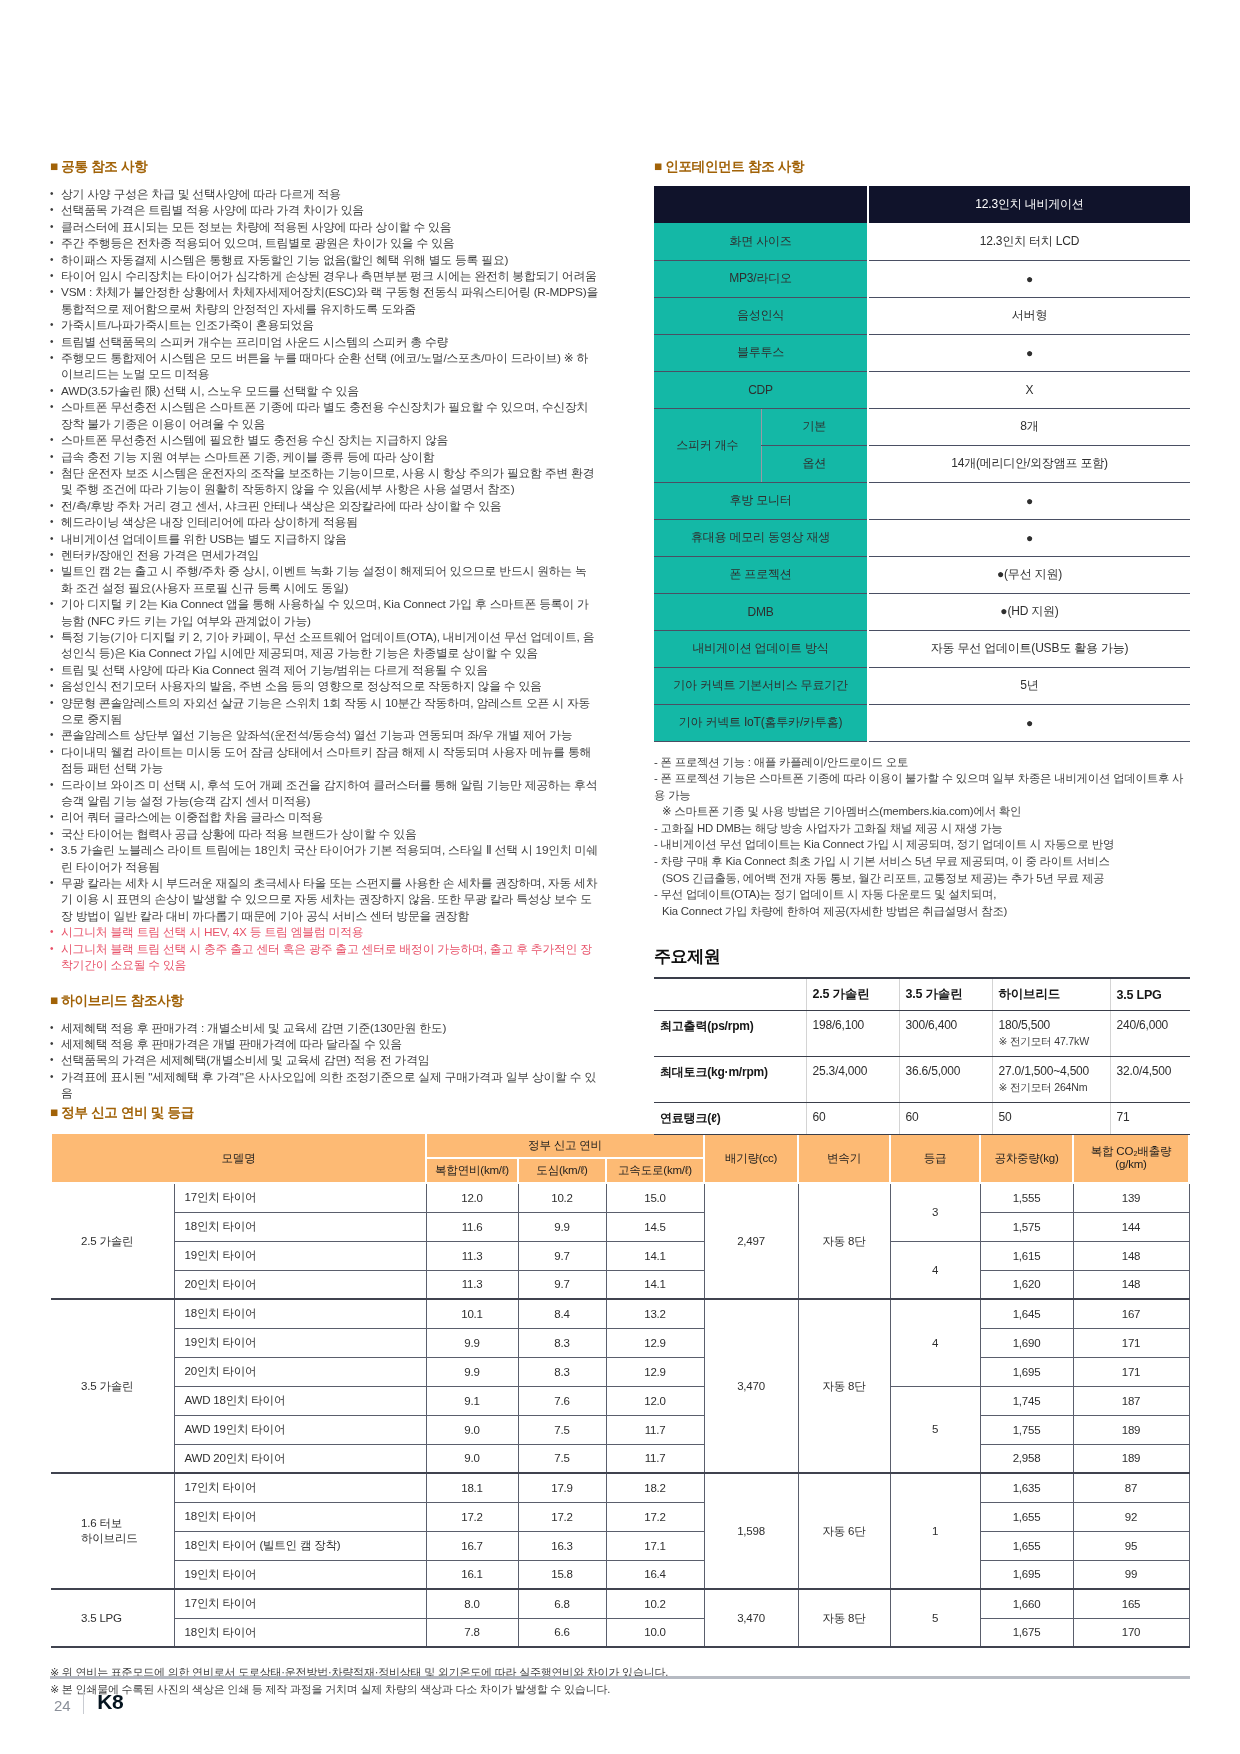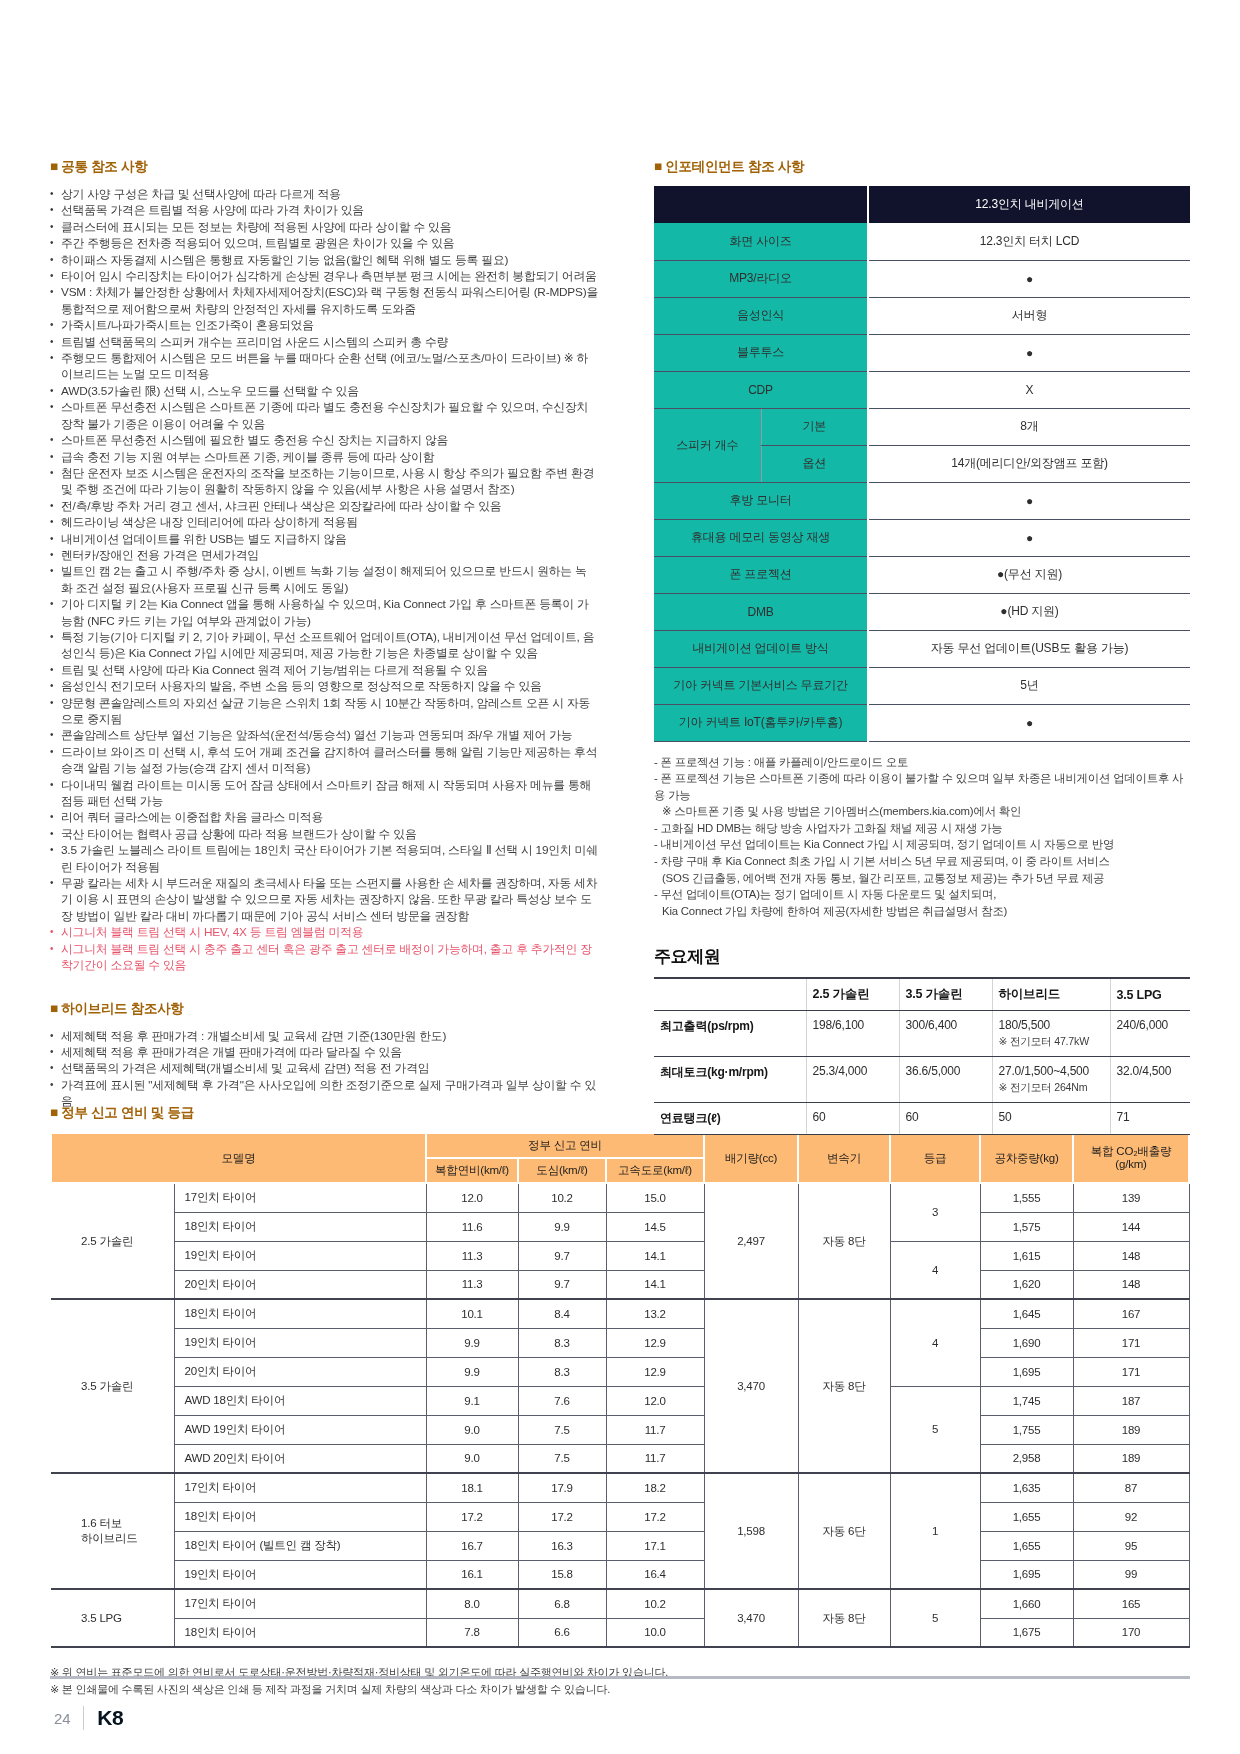--- a/index.html
+++ b/index.html
@@ -20,21 +20,21 @@
 
   ul.notes{ list-style:none; }
   ul.notes li{
     position:relative; padding-left:11px;
     font-size:11.8px; line-height:16.4px; color:#3d3d3d;
   }
   ul.notes li::before{ content:"•"; position:absolute; left:0; top:0; font-size:10px; color:#3d3d3d; }
   ul.notes li.red{ color:#e8536a; }
   ul.notes li.red::before{ color:#e8536a; }
 
-  .hybrid-block{ margin-top:26px; }
+  .hybrid-block{ margin-top:18px; }
 
   
   #info-table{ border-collapse:collapse; width:100%; table-layout:fixed; margin-bottom:12px; }
   #info-table th, #info-table td{ height:37px; font-size:12px; text-align:center; vertical-align:middle;margin-top:35px; }
   #info-table .ihead{ background:#10132b; color:#fff; font-weight:400; }
   #info-table .ihead.left{ border-right:2px solid #fff; }
   #info-table td.ilabel{
     background:#14b8a6; color:#2f2f2f;
     border-bottom:1px solid #4a4f63; border-right:2px solid #fff;
   }
@@ -78,22 +78,22 @@
     padding-left:30px; white-space:pre-line; line-height:15px;
   }
   #fuel-table td.gtop{ border-top:2px solid #40434f; }
   #fuel-table td.model.gtop{ border-top:2px solid #40434f; }
 
   .footnotes{ margin-top:16px; }
   .footnotes .fnote{ font-size:11px; line-height:17px; color:#3c3c3c; }
 
   .footer{
     position:absolute; left:50px; right:50px; top:1676px;
-    border-top:3px solid #b6bac2; padding-top:27px;
-    display:flex; align-items:center;
+    border-top:3px solid #b6bac2; padding-top:11px;
+    display:flex; align-items:flex-end;
   }
   .footer .page-num{ color:#8a8f99; font-size:15px; padding:0 13px 0 4px; }
   .footer .vdiv{ width:1px; height:24px; background:#c9ccd2; }
   .footer .model-name{ font-weight:700; font-size:21px; color:#05141f; padding-left:13px; letter-spacing:-0.5px; }
 </style>
 </head>
 <body>
 
 <div class="page">
 
@@ -121,22 +121,22 @@
           <li>헤드라이닝 색상은 내장 인테리어에 따라 상이하게 적용됨</li>
           <li>내비게이션 업데이트를 위한 USB는 별도 지급하지 않음</li>
           <li>렌터카/장애인 전용 가격은 면세가격임</li>
           <li>빌트인 캠 2는 출고 시 주행/주차 중 상시, 이벤트 녹화 기능 설정이 해제되어 있으므로 반드시 원하는 녹화 조건 설정 필요(사용자 프로필 신규 등록 시에도 동일)</li>
           <li>기아 디지털 키 2는 Kia Connect 앱을 통해 사용하실 수 있으며, Kia Connect 가입 후 스마트폰 등록이 가능함 (NFC 카드 키는 가입 여부와 관계없이 가능)</li>
           <li>특정 기능(기아 디지털 키 2, 기아 카페이, 무선 소프트웨어 업데이트(OTA), 내비게이션 무선 업데이트, 음성인식 등)은 Kia Connect 가입 시에만 제공되며, 제공 가능한 기능은 차종별로 상이할 수 있음</li>
           <li>트림 및 선택 사양에 따라 Kia Connect 원격 제어 기능/범위는 다르게 적용될 수 있음</li>
           <li>음성인식 전기모터 사용자의 발음, 주변 소음 등의 영향으로 정상적으로 작동하지 않을 수 있음</li>
           <li>양문형 콘솔암레스트의 자외선 살균 기능은 스위치 1회 작동 시 10분간 작동하며, 암레스트 오픈 시 자동으로 중지됨</li>
           <li>콘솔암레스트 상단부 열선 기능은 앞좌석(운전석/동승석) 열선 기능과 연동되며 좌/우 개별 제어 가능</li>
+          <li>다이내믹 웰컴 라이트는 미시동 도어 잠금 상태에서 스마트키 잠금 해제 시 작동되며 사용자 메뉴를 통해 점등 패턴 선택 가능</li>
           <li>드라이브 와이즈 미 선택 시, 후석 도어 개폐 조건을 감지하여 클러스터를 통해 알림 기능만 제공하는 후석 승객 알림 기능 설정 가능(승객 감지 센서 미적용)</li>
-          <li>다이내믹 웰컴 라이트는 미시동 도어 잠금 상태에서 스마트키 잠금 해제 시 작동되며 사용자 메뉴를 통해 점등 패턴 선택 가능</li>
           <li>리어 쿼터 글라스에는 이중접합 차음 글라스 미적용</li>
           <li>국산 타이어는 협력사 공급 상황에 따라 적용 브랜드가 상이할 수 있음</li>
           <li>3.5 가솔린 노블레스 라이트 트림에는 18인치 국산 타이어가 기본 적용되며, 스타일 Ⅱ 선택 시 19인치 미쉐린 타이어가 적용됨</li>
           <li>무광 칼라는 세차 시 부드러운 재질의 초극세사 타올 또는 스펀지를 사용한 손 세차를 권장하며, 자동 세차기 이용 시 표면의 손상이 발생할 수 있으므로 자동 세차는 권장하지 않음. 또한 무광 칼라 특성상 보수 도장 방법이 일반 칼라 대비 까다롭기 때문에 기아 공식 서비스 센터 방문을 권장함</li>
           <li class="red">시그니처 블랙 트림 선택 시 HEV, 4X 등 트림 엠블럼 미적용</li>
           <li class="red">시그니처 블랙 트림 선택 시 충주 출고 센터 혹은 광주 출고 센터로 배정이 가능하며, 출고 후 추가적인 장착기간이 소요될 수 있음</li>
         </ul>
 
       <div class="hybrid-block">
         <div class="sec-title">■ 하이브리드 참조사항</div>

